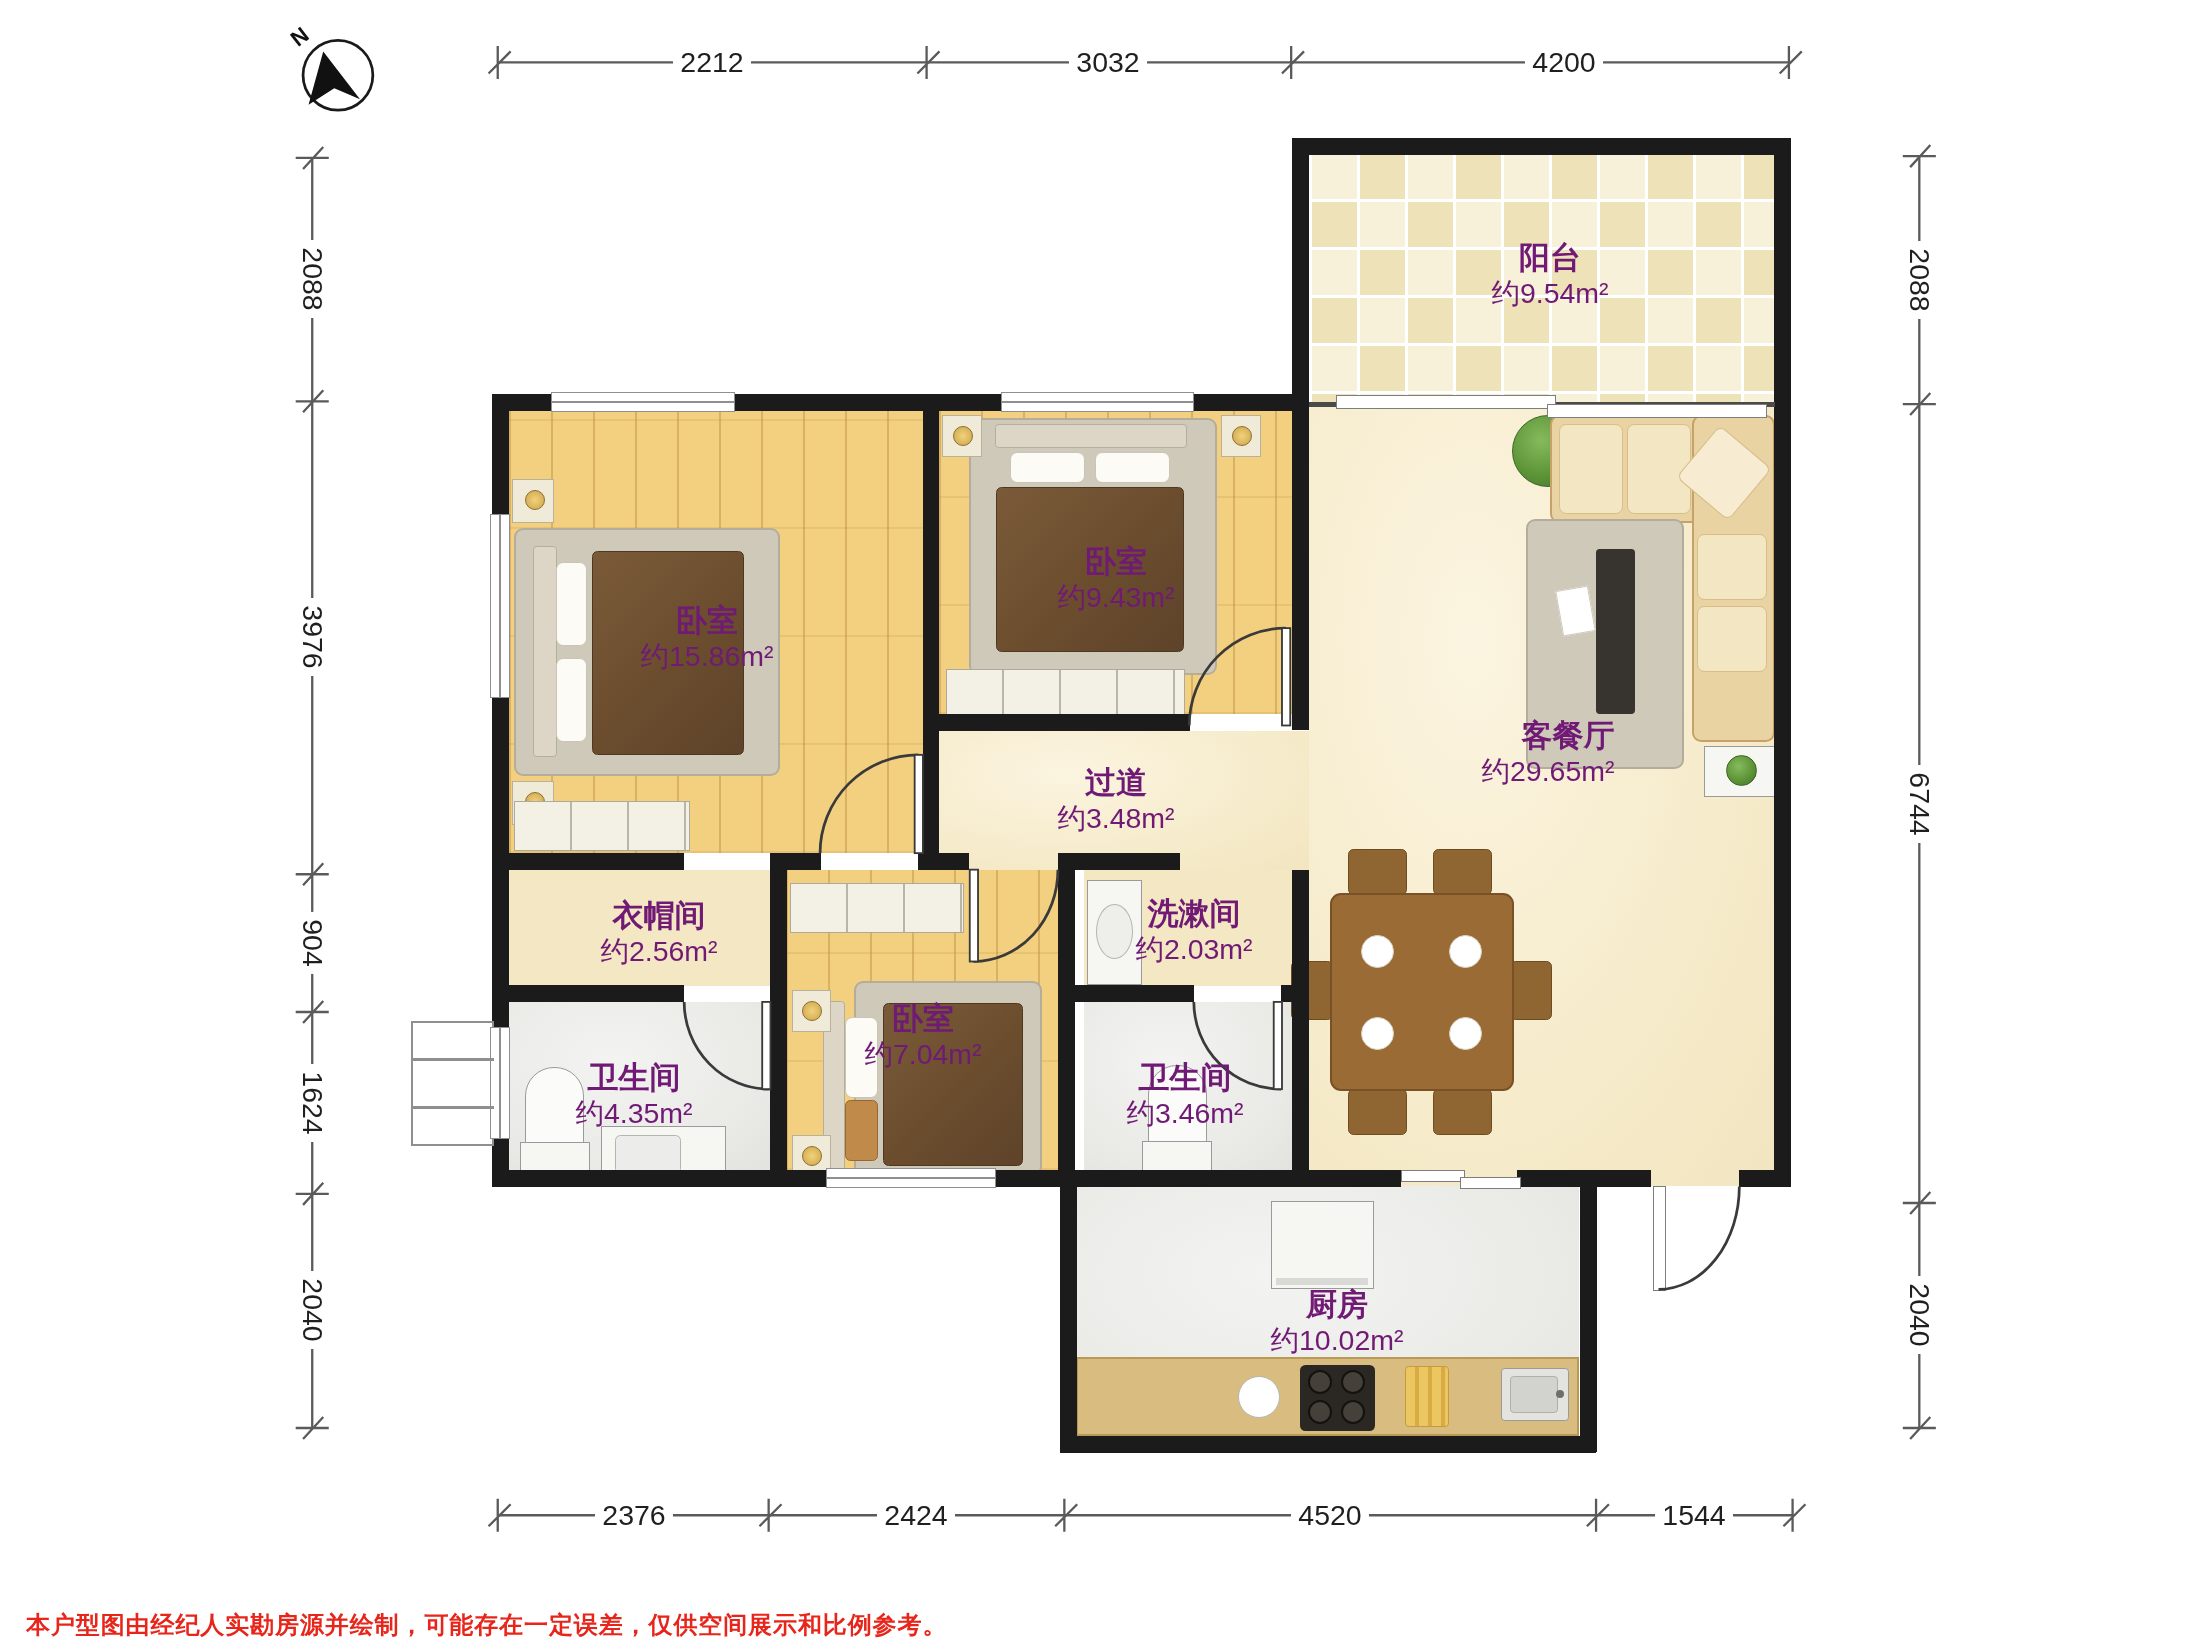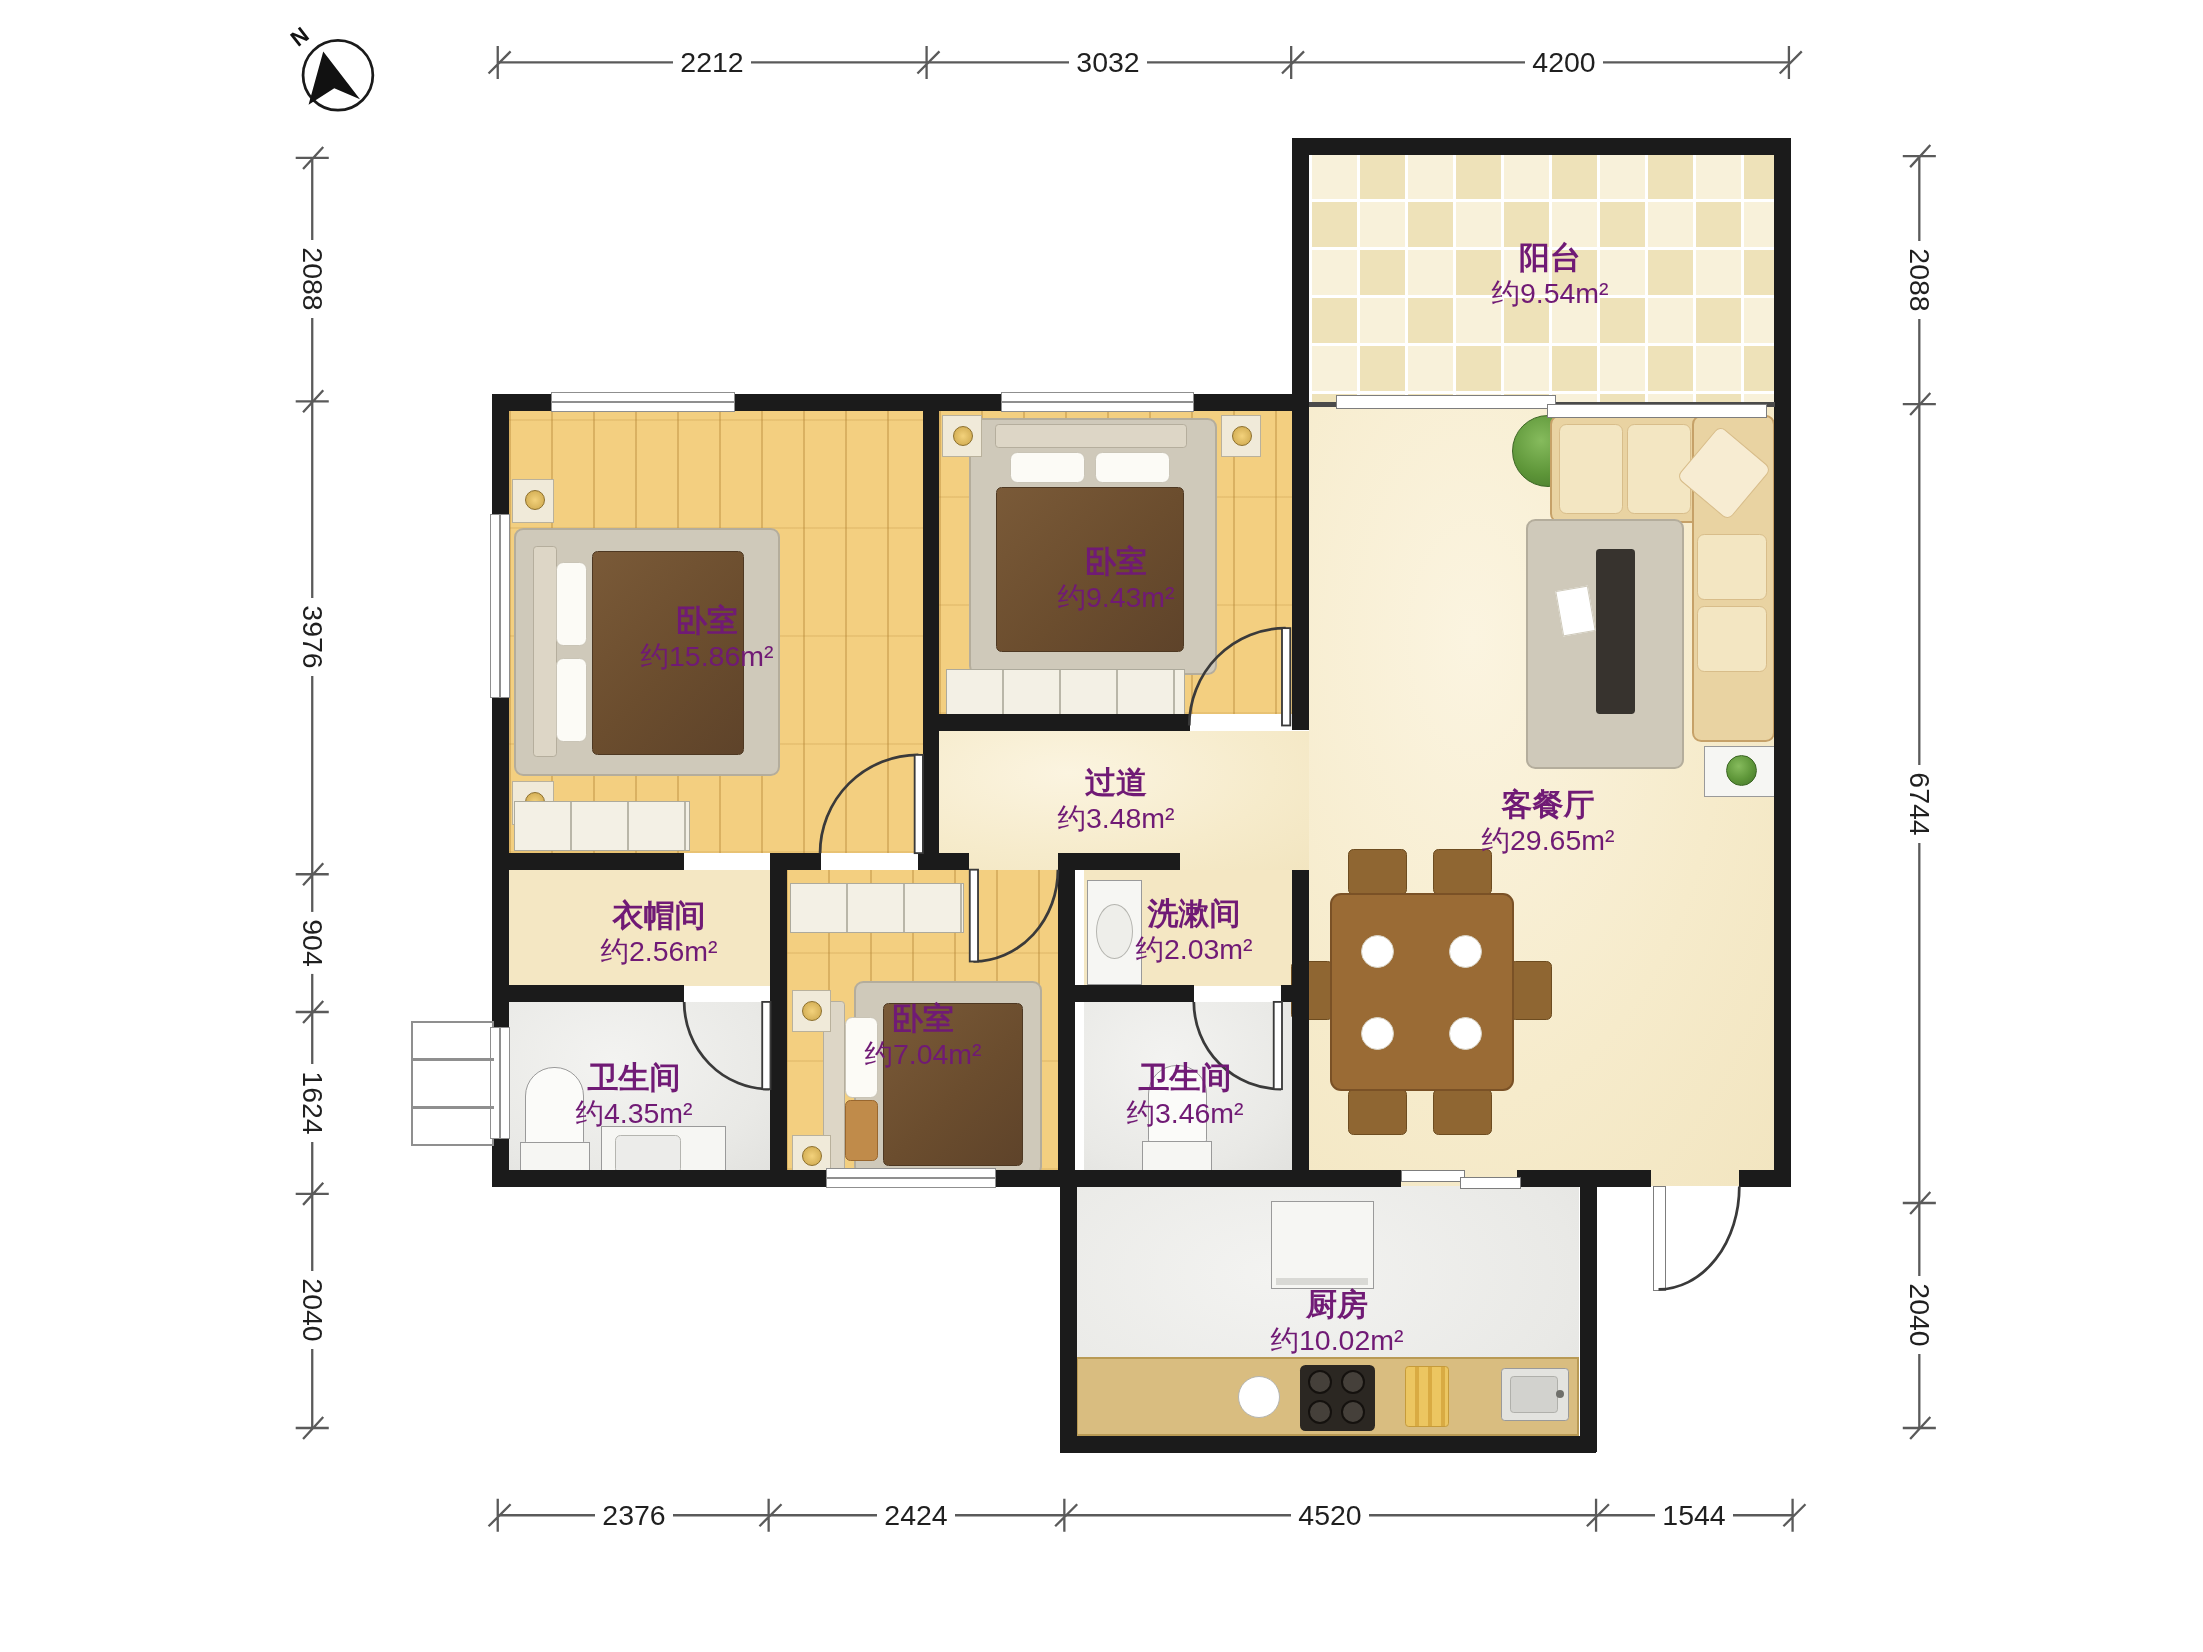--- a/index.html
+++ b/index.html
@@ -282,21 +282,21 @@
     <div class="rarea">约15.86m²</div>
   </div>
   <div class="room-label" style="left:1116px;top:579px;">
     <div class="rname">卧室</div>
     <div class="rarea">约9.43m²</div>
   </div>
   <div class="room-label" style="left:1116px;top:800px;">
     <div class="rname">过道</div>
     <div class="rarea">约3.48m²</div>
   </div>
-  <div class="room-label" style="left:1548px;top:822px;">
+  <div class="room-label" style="left:1548px;top:753px;text-align:right;">
     <div class="rname">客餐厅</div>
     <div class="rarea">约29.65m²</div>
   </div>
   <div class="room-label" style="left:659px;top:933px;">
     <div class="rname">衣帽间</div>
     <div class="rarea">约2.56m²</div>
   </div>
   <div class="room-label" style="left:1194px;top:931px;">
     <div class="rname">洗漱间</div>
     <div class="rarea">约2.03m²</div>
@@ -311,15 +311,16 @@
   </div>
   <div class="room-label" style="left:1185px;top:1095px;">
     <div class="rname">卫生间</div>
     <div class="rarea">约3.46m²</div>
   </div>
   <div class="room-label" style="left:1337px;top:1322px;">
     <div class="rname">厨房</div>
     <div class="rarea">约10.02m²</div>
   </div>
 
+  <div class="disclaimer" style="left:26px;top:1609px;">本户型图由经纪人实勘房源并绘制，可能存在一定误差，仅供空间展示和比例参考。</div>
 
 </div>
 
 
 </body></html>

